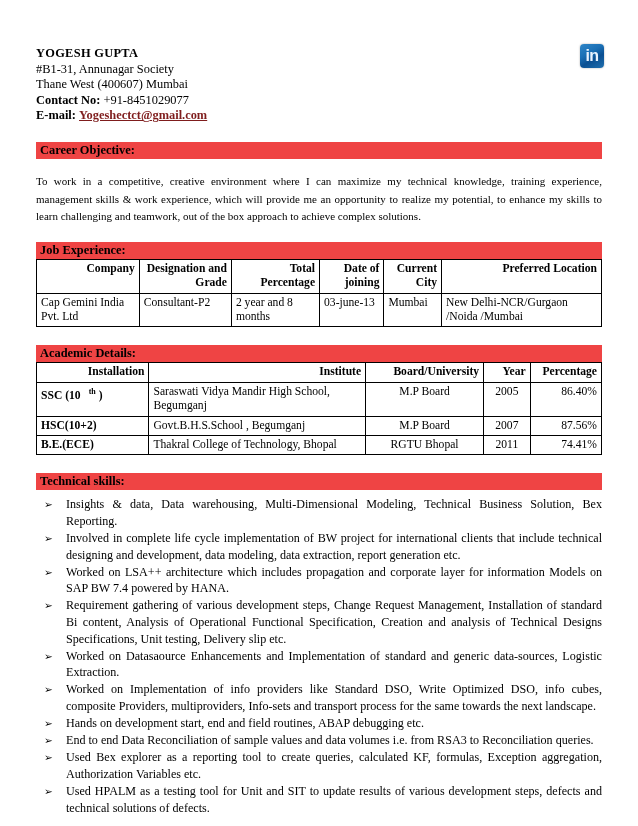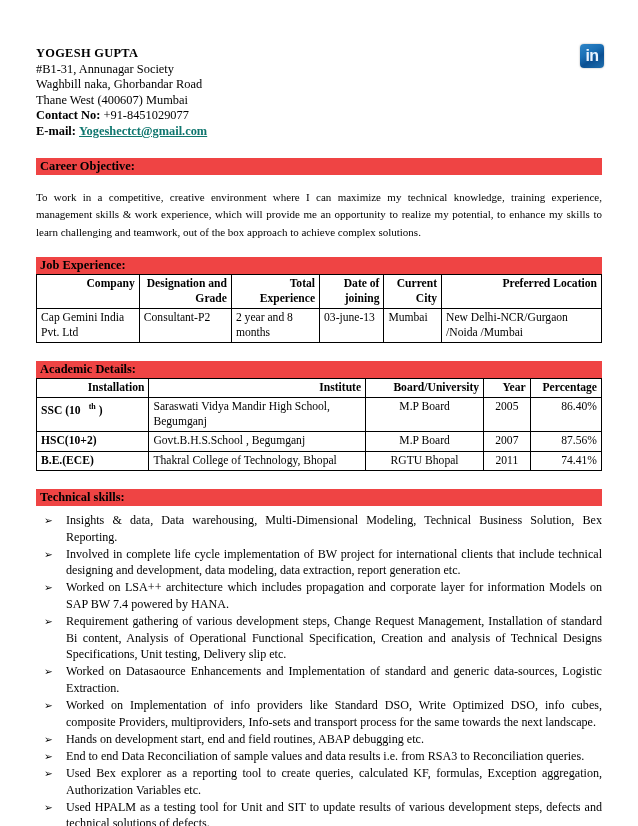--- a/index.html
+++ b/index.html
@@ -35,21 +35,21 @@
     line-height: 15.6px;
     font-size: 12.4px;
   }
   .hdr-line { white-space: nowrap; }
   .name {
     font-weight: bold;
     letter-spacing: 0.3px;
   }
   .lbl-bold { font-weight: bold; }
   .email-link {
-    color: #0f766e;
+    color: #7f1d1d;
     font-weight: bold;
     text-decoration: underline;
   }
   .linkedin-badge {
     position: absolute;
     right: -2px;
     top: -2px;
     width: 24px;
     height: 24px;
     border-radius: 4px;
@@ -142,21 +142,20 @@
 </style>
 </head>
 <body>
 
 <div class="page">
   <div class="content">
 
     <div class="header-block">
       <div class="hdr-line name">YOGESH GUPTA</div>
       <div class="hdr-line">#B1-31, Annunagar  Society</div>
-      <div class="hdr-line">Waghbill  naka, Ghorbandar  Road</div>
       <div class="hdr-line">Thane  West (400607) Mumbai</div>
       <div class="hdr-line"><span class="lbl-bold">Contact No:</span><span> +91-8451029077</span></div>
       <div class="hdr-line"><span class="lbl-bold">E-mail:</span> <span class="email-link">Yogeshectct@gmail.com</span></div>
       <span class="linkedin-badge">
           <span class="li-in">in</span>
         </span>
     </div>
 
     <div class="gap-18"></div>
 
@@ -173,21 +172,21 @@
         <col style="width:16.3%">
         <col style="width:15.6%">
         <col style="width:11.4%">
         <col style="width:10.2%">
         <col style="width:28.3%">
       </colgroup>
       <thead>
         <tr>
           <th>Company</th>
           <th>Designation and Grade</th>
-          <th>Total Experience</th>
+          <th>Total Percentage</th>
           <th class="ctr">Date of joining</th>
           <th class="ctr">Current City</th>
           <th class="ctr">Preferred Location</th>
         </tr>
       </thead>
       <tbody>
         <tr>
           <td>Cap Gemini  India Pvt. Ltd</td>
           <td>Consultant-P2</td>
           <td>2 year and 8 months</td>
@@ -248,19 +247,19 @@
     <div class="section-bar">Technical skills:</div>
     <div class="gap-6"></div>
     <ul class="arrow-list">
       <li>Insights &amp; data, Data warehousing, Multi-Dimensional Modeling, Technical Business Solution, Bex Reporting.</li>
       <li>Involved in complete life cycle implementation of BW project for international clients that include technical designing and development, data modeling, data extraction, report generation etc.</li>
       <li>Worked on LSA++ architecture which includes propagation and corporate layer for information Models on SAP BW 7.4 powered by HANA.</li>
       <li>Requirement gathering of various development steps, Change Request Management, Installation of standard Bi content, Analysis of Operational Functional Specification, Creation and analysis of Technical Designs Specifications, Unit testing, Delivery slip etc.</li>
       <li>Worked on Datasaource Enhancements and Implementation of standard and generic data-sources, Logistic Extraction.</li>
       <li> Worked on Implementation of info providers like Standard DSO, Write Optimized DSO, info cubes, composite Providers, multiproviders, Info-sets and transport process for the same towards the next landscape.</li>
       <li>Hands on development start, end and field routines, ABAP debugging etc.</li>
-      <li>End to end Data Reconciliation of sample values and data results i.e. from RSA3 to Reconciliation queries.</li>
+      <li>End to end Data Reconciliation of sample values and data volumes i.e. from RSA3 to Reconciliation queries.</li>
       <li>Used Bex explorer as a reporting tool to create queries, calculated KF, formulas, Exception aggregation, Authorization Variables etc.</li>
       <li>Used HPALM as a testing tool for Unit and SIT to update results of various development steps, defects and technical solutions of defects.</li>
     </ul>
 
   </div>
 </div>
 
 </body></html>

